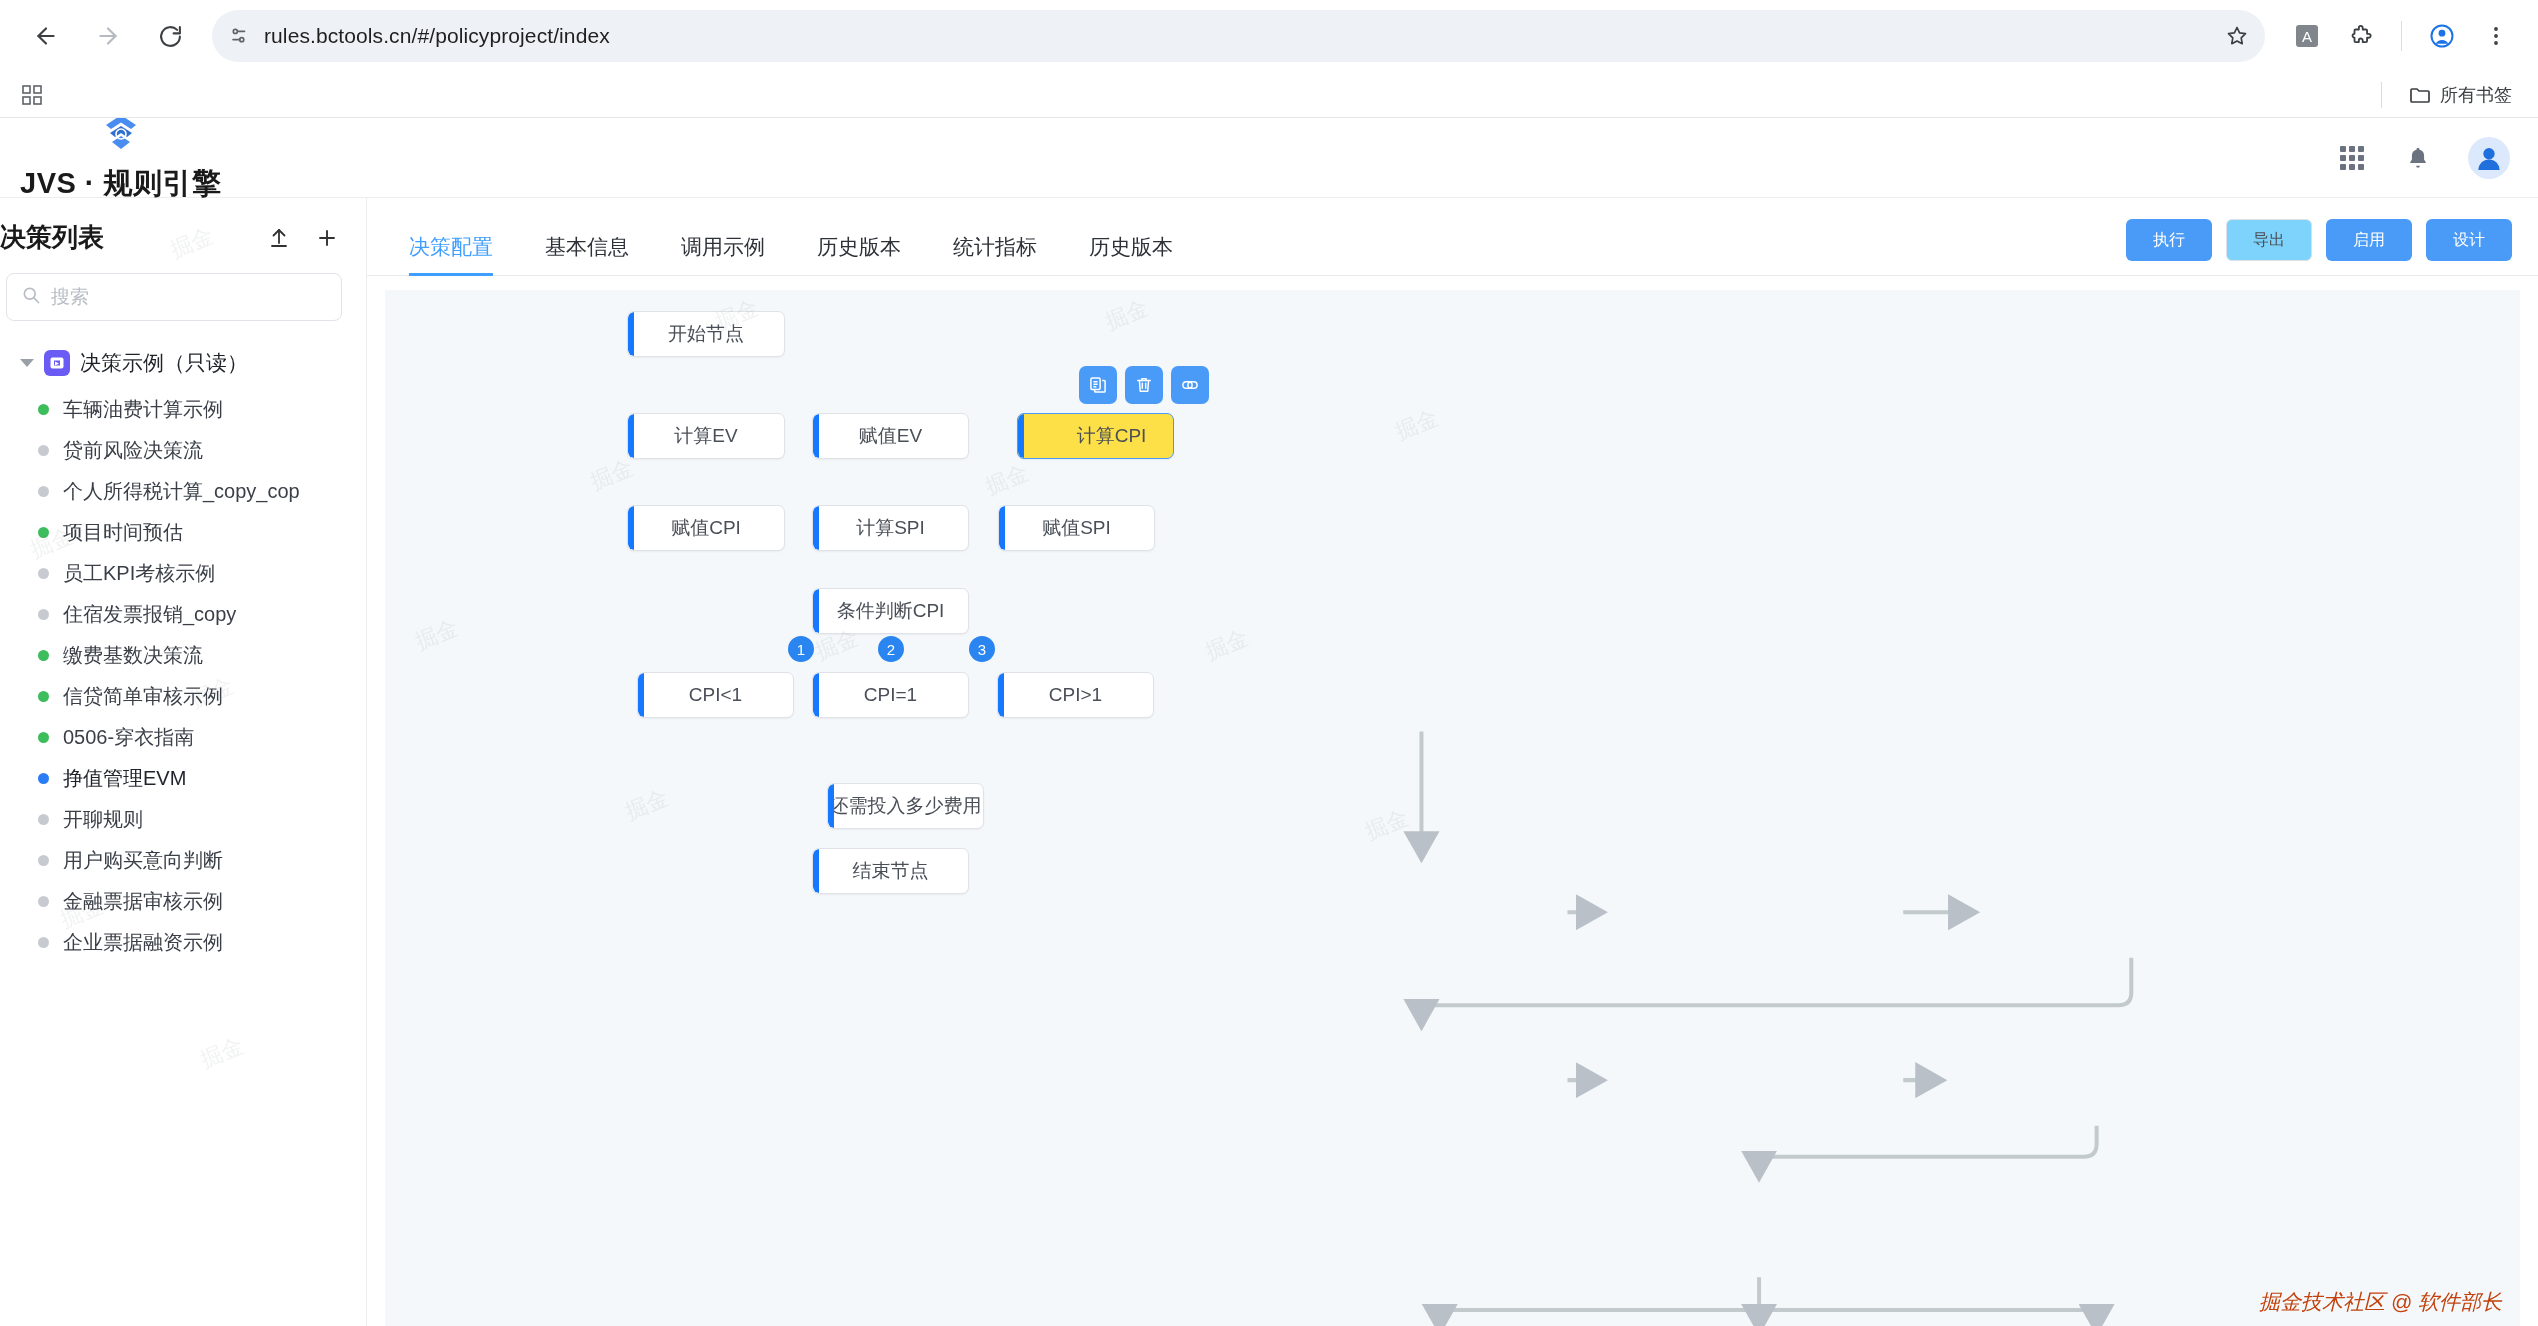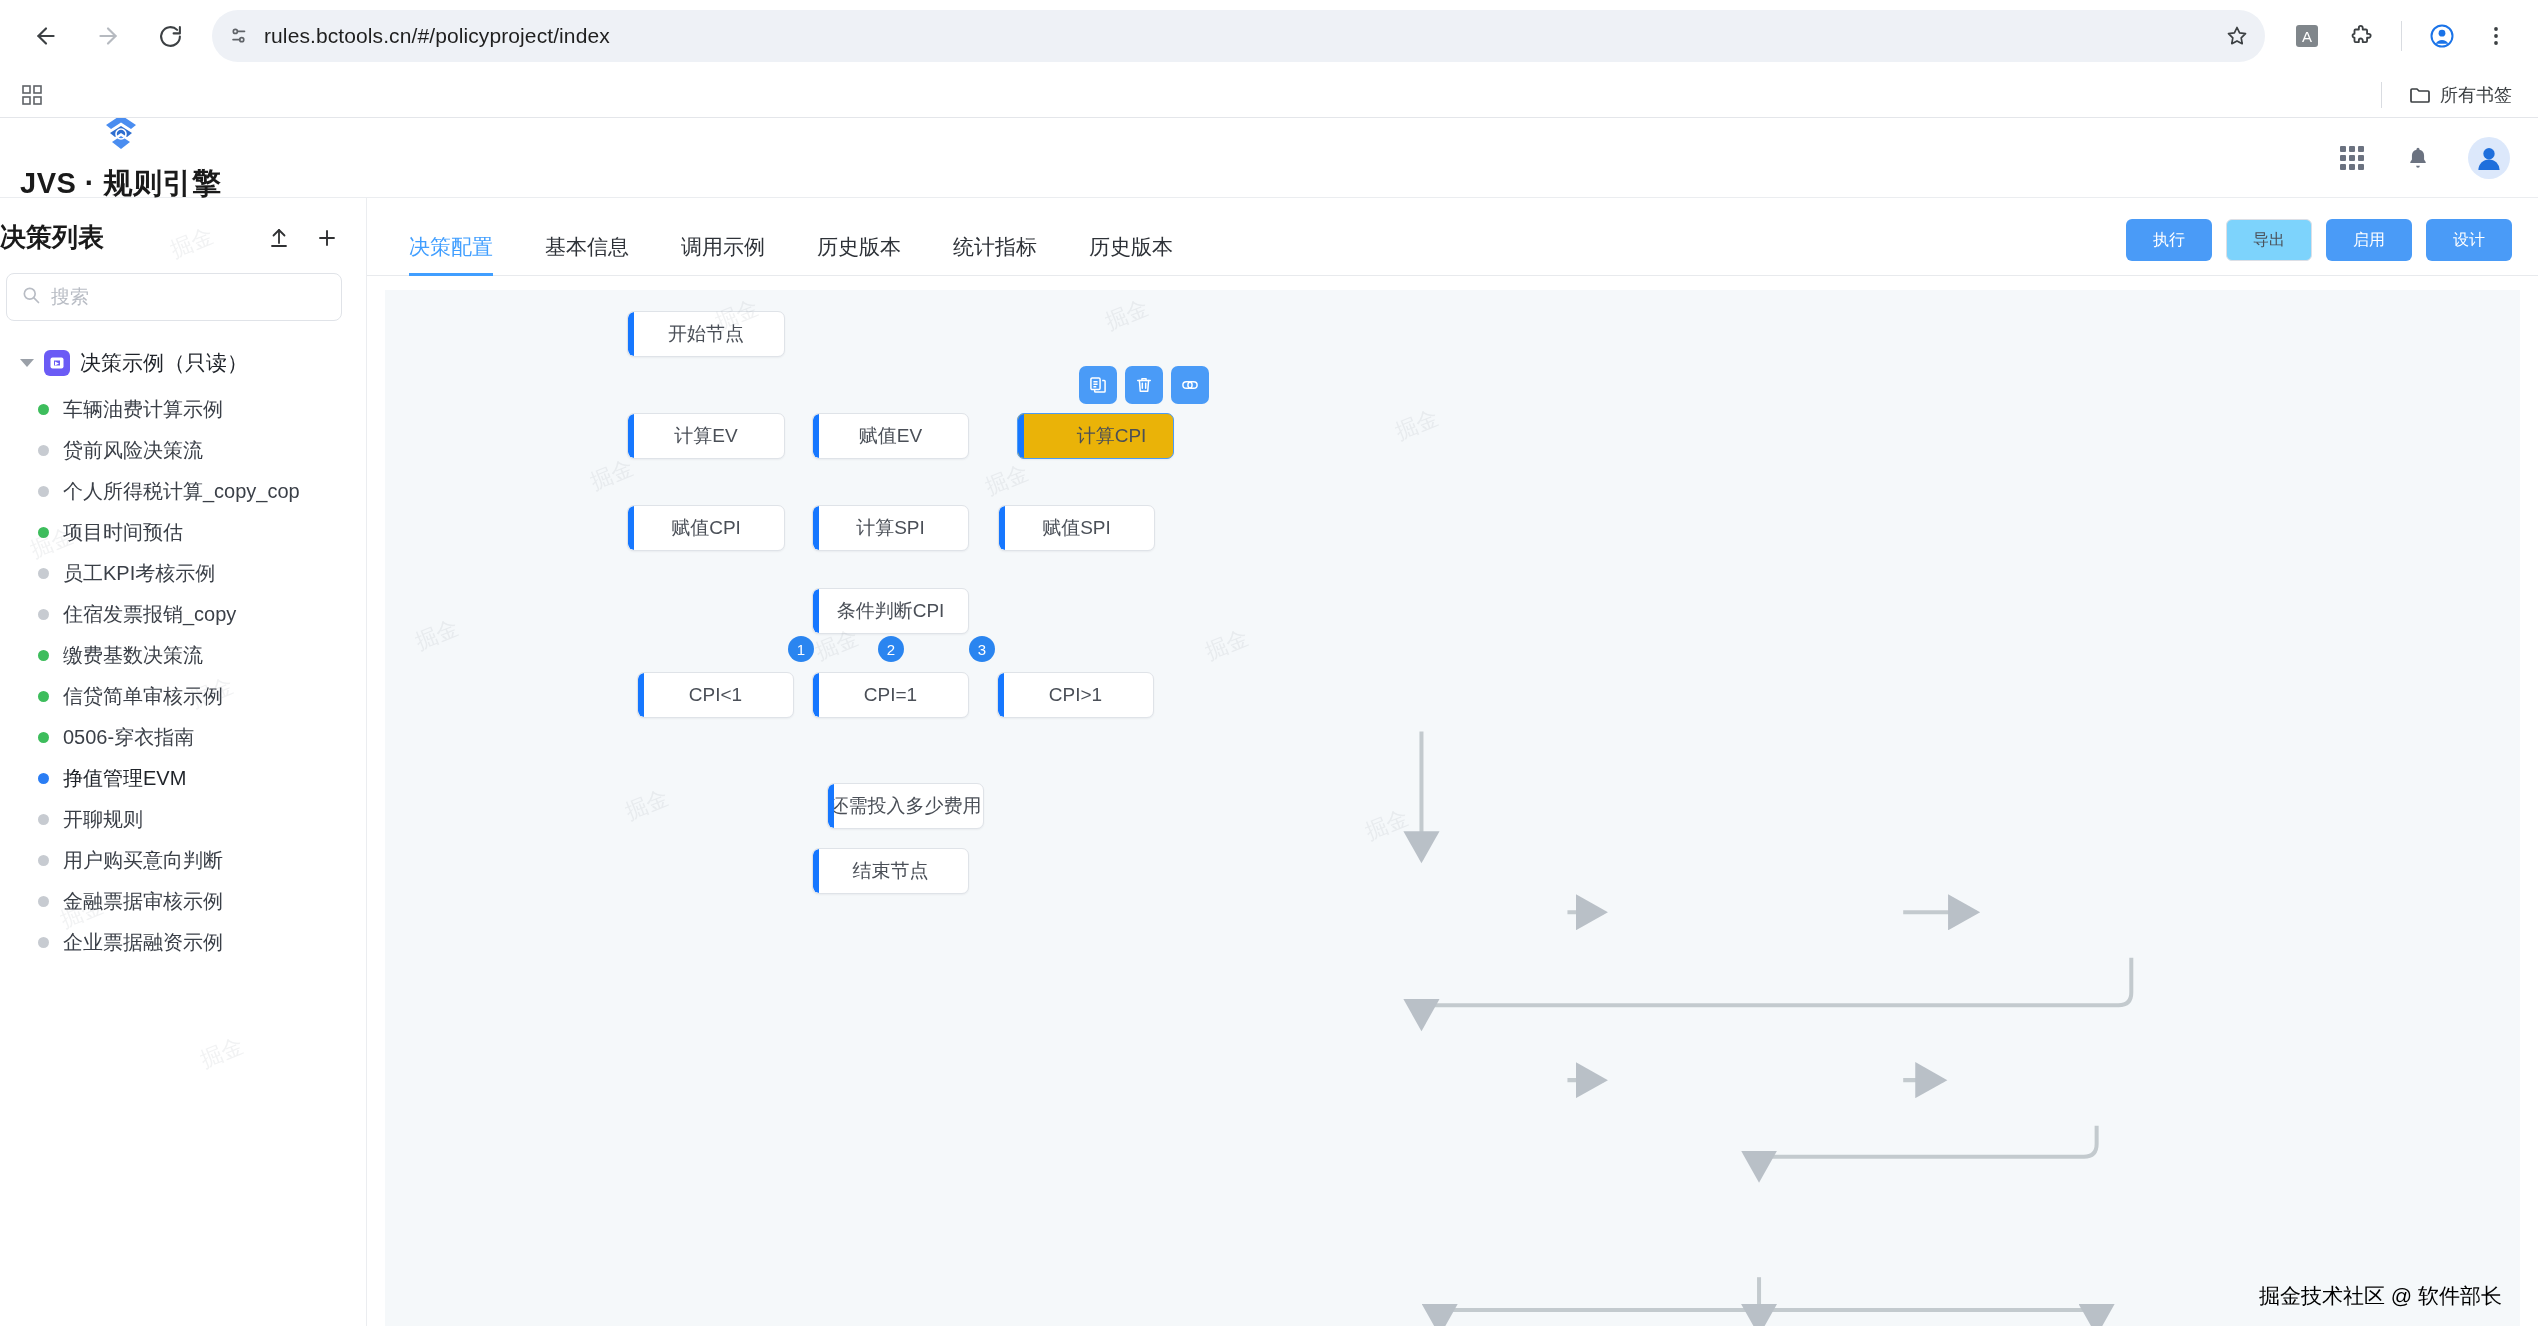--- a/index.html
+++ b/index.html
@@ -271,21 +271,21 @@
   }
   .node::before {
     content: "";
     position: absolute;
     left: 0; top: 0; bottom: 0;
     width: 6px;
     background: #1677ff;
     border-radius: 7px 0 0 7px;
   }
   .node.selected {
-    background: #eab308;
+    background: #fde047;
     border-color: #4a9bf7;
     padding-left: 32px;
   }
   .node-toolbar {
     position: absolute;
     display: flex; gap: 8px;
   }
   .tool-btn {
     width: 38px; height: 38px;
     background: #4a9bf7;
@@ -299,24 +299,25 @@
     background: #2a85f0;
     color: #fff;
     font-size: 15px;
     display: flex; align-items: center; justify-content: center;
     z-index: 4;
   }
   .edges { position: absolute; inset: 0; pointer-events: none; }
 
   .watermark {
     position: absolute;
-    right: 18px; bottom: 16px;
+    right: 18px; bottom: 10px;
     font-size: 21px;
-    color: #000000;
-    white-space: nowrap;
+    color: #c2410c;
+    white-space: nowrap;
+    font-style: italic;
   }
   .wm-tile {
     position: absolute;
     font-size: 22px;
     color: rgba(120,130,140,.10);
     transform: rotate(-22deg);
     white-space: nowrap;
     pointer-events: none;
     user-select: none;
   }

